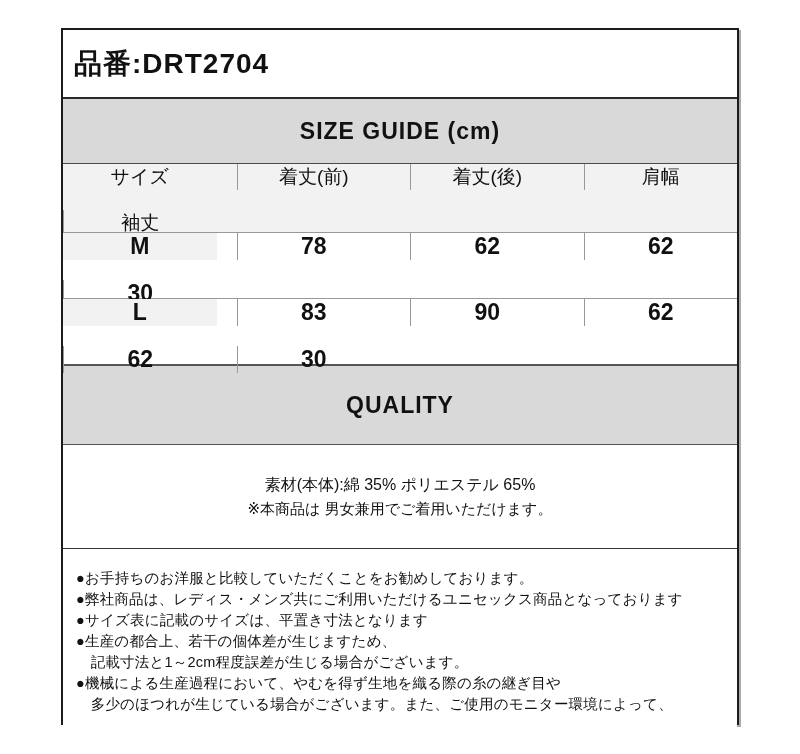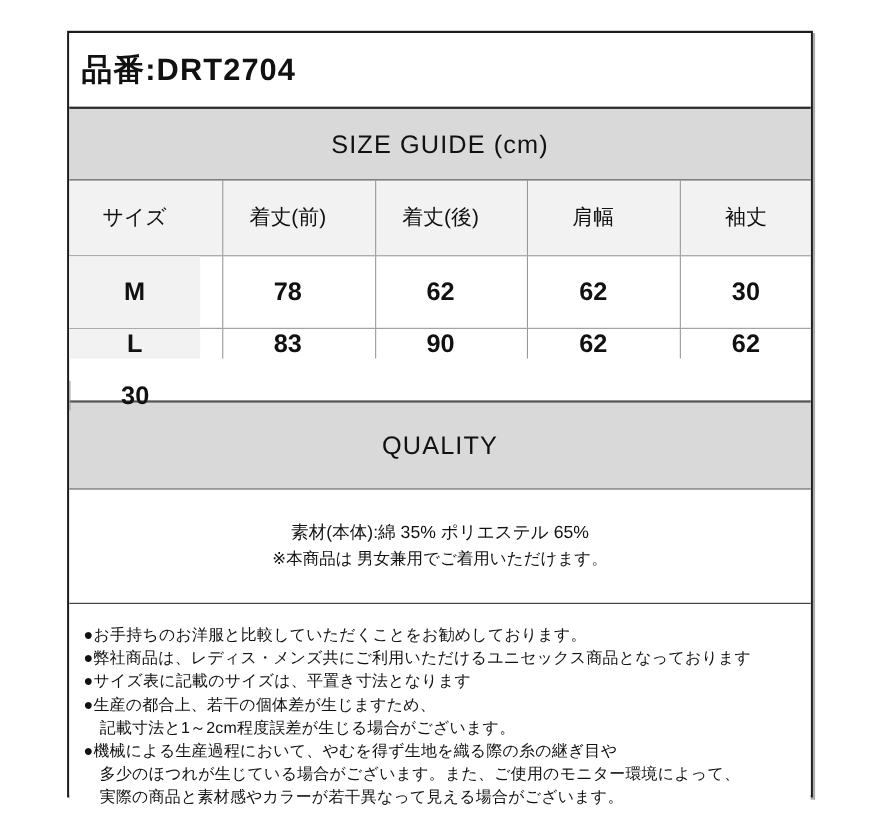--- a/index.html
+++ b/index.html
@@ -25,28 +25,28 @@
     padding-left: 11px;
     background: #ffffff;
   }
   .title-bar .txt {
     font-size: 28px; font-weight: 700; letter-spacing: 1px;
   }
   
   .section-bar {
     display: flex; align-items: center; justify-content: center;
     background: #d9d9d9;
-    font-size: 23px; font-weight: 400; letter-spacing: 1px;
+    font-size: 23px; font-weight: 700; letter-spacing: 1px;
   }
   .size-guide-bar { height: 66px; border-top: 2px solid #2a2a2a; }
   .quality-bar   { height: 80px; border-top: 2px solid #555555; }
   
   .tbl-row {
     display: grid;
-    grid-template-columns: repeat(5, 1fr);
+    grid-template-columns: repeat(4, 1fr);
     gap: 20px;
   }
   .tbl-header {
     height: 69px;
     background: #f2f2f2;
     border-top: 1px solid #4a4a4a;
   }
   .tbl-data { height: 66px; border-top: 1px solid #999999; background: #ffffff; }
   .cell {
     display: flex; align-items: center; justify-content: center;
@@ -129,16 +129,15 @@
   </div>
 
   <div class="notes">
     <div class="note-line">●お手持ちのお洋服と比較していただくことをお勧めしております。</div>
     <div class="note-line">●弊社商品は、レディス・メンズ共にご利用いただけるユニセックス商品となっております</div>
     <div class="note-line">●サイズ表に記載のサイズは、平置き寸法となります</div>
     <div class="note-line">●生産の都合上、若干の個体差が生じますため、</div>
     <div class="note-line">　記載寸法と1～2cm程度誤差が生じる場合がございます。</div>
     <div class="note-line">●機械による生産過程において、やむを得ず生地を織る際の糸の継ぎ目や</div>
     <div class="note-line">　多少のほつれが生じている場合がございます。また、ご使用のモニター環境によって、</div>
-    <div class="note-line">　実際の商品と素材感やカラーが若干異なって見える場合がございます。</div>
   </div>
 
 </div>
 
 </body></html>

